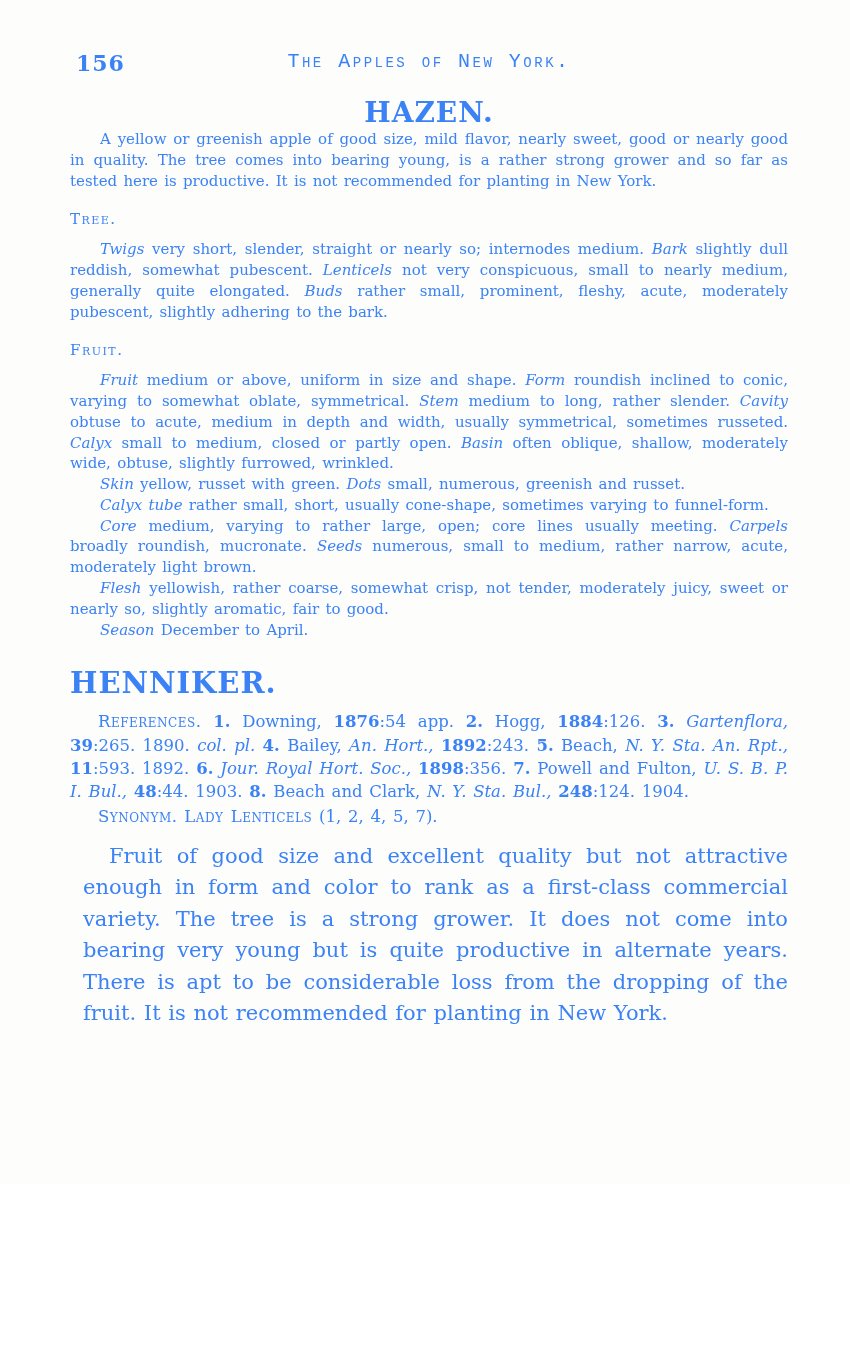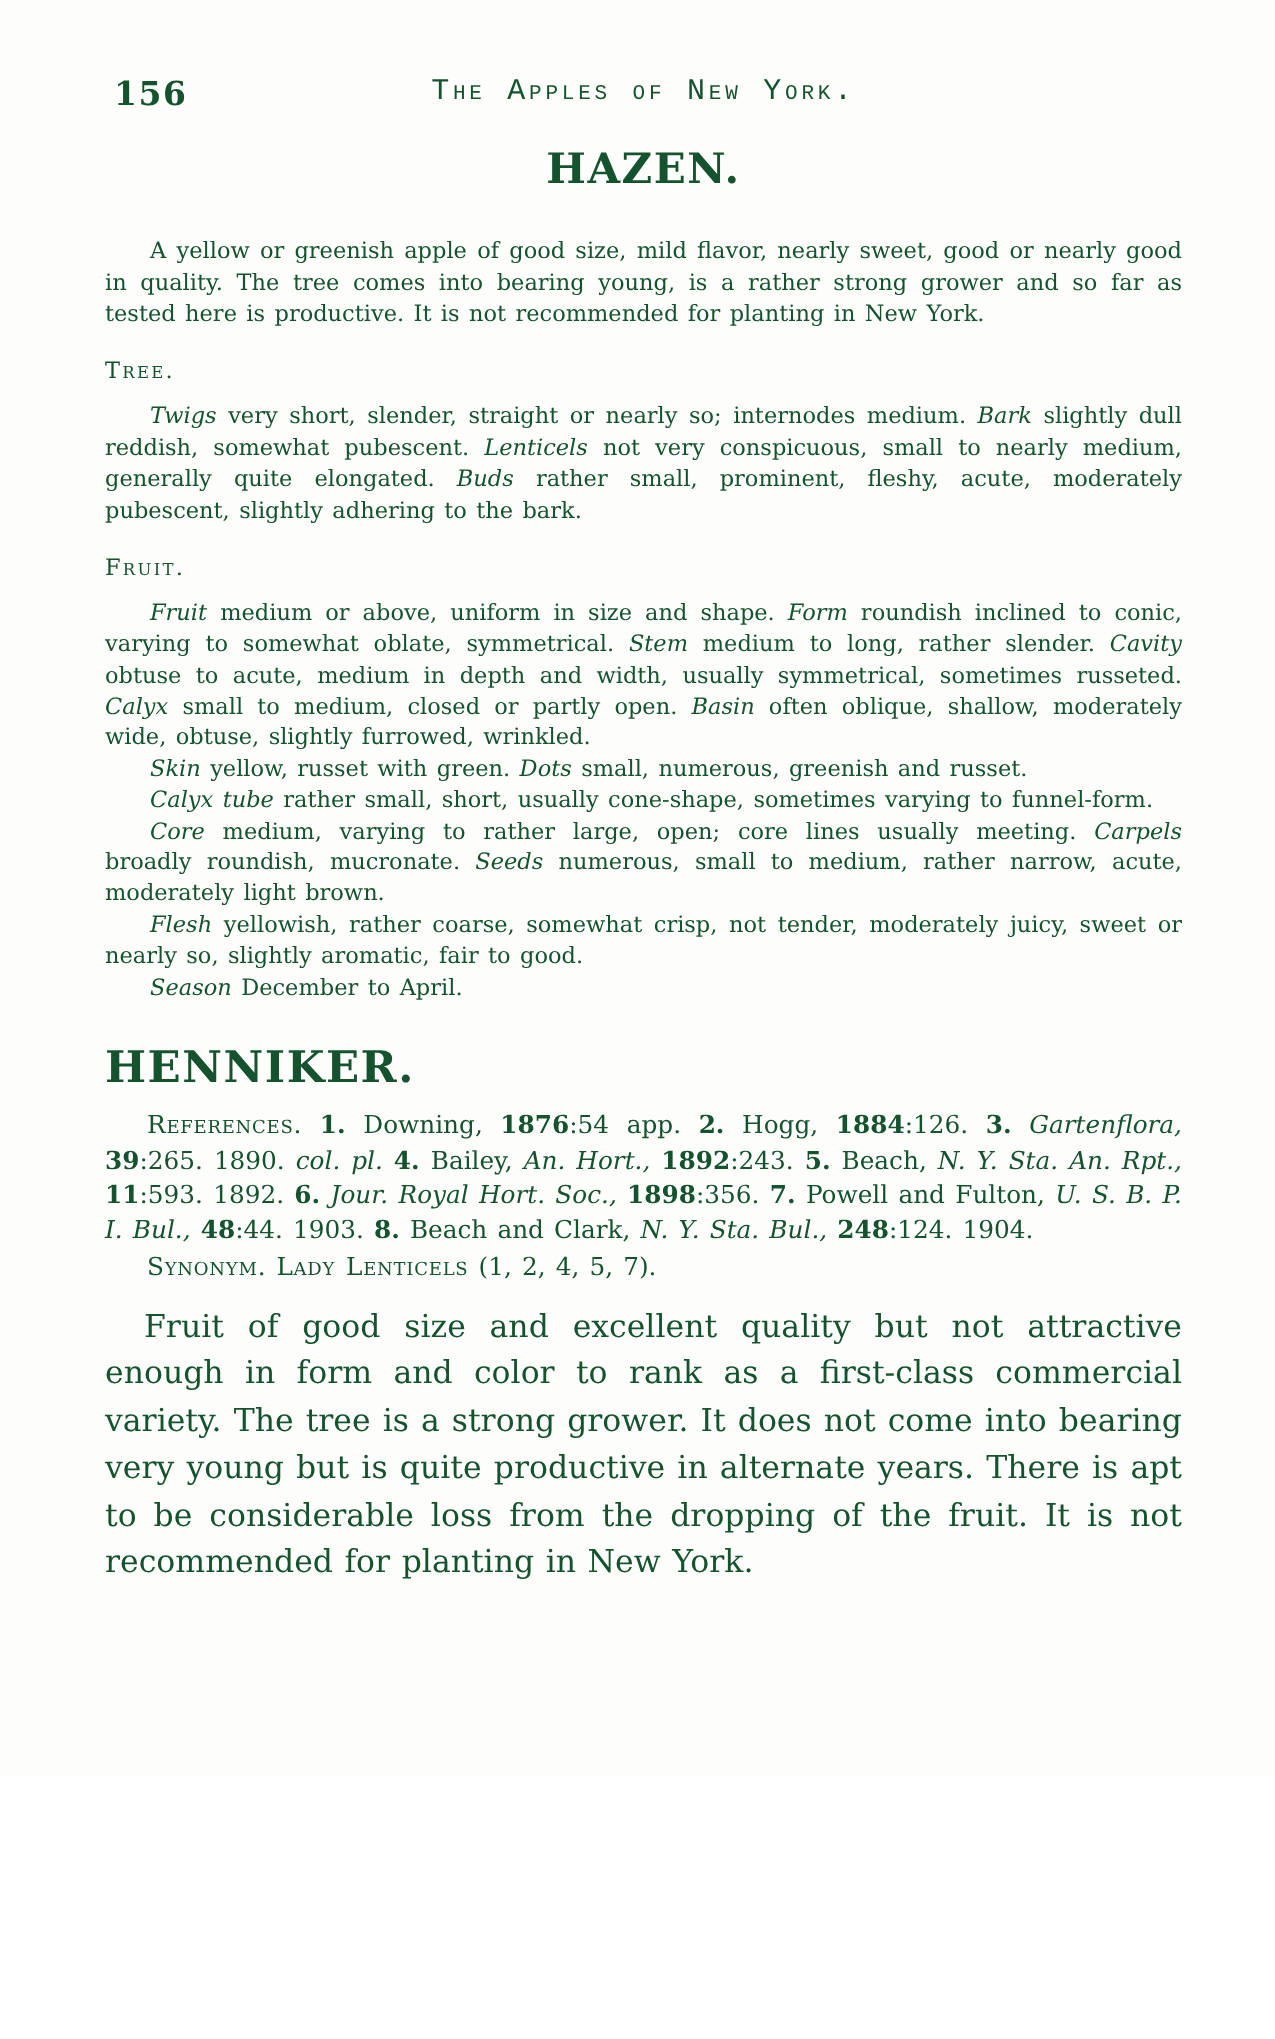--- a/index.html
+++ b/index.html
@@ -6,21 +6,21 @@
     margin: 0;
     padding: 0;
     background: #ffffff;
   }
   .page {
     position: relative;
     width: 850px;
     height: 1184px;
     box-sizing: border-box;
     background: #fdfdfc;
-    color: #14532d;
+    color: #3b82f6;
     font-family: "DejaVu Serif", "Liberation Serif", serif;
     padding: 48px 62px 0 70px;
     overflow: hidden;
   }
   .running-head {
     position: relative;
     height: 32px;
     margin-bottom: 14px;
   }
   .page-num {
@@ -38,21 +38,21 @@
     font-size: 20px;
     letter-spacing: 2.5px;
     padding-top: 2px;
     font-family: Liberation Mono, monospace;
   }
   h1.variety-title {
     text-align: center;
     font-size: 28px;
     font-weight: 700;
     letter-spacing: 1px;
-    margin: 16px 0 28px 0;
+    margin: 16px 0 0 0;
   }
   h1.variety-title-2 {
     text-align: left;
     font-size: 29px;
     font-weight: 700;
     letter-spacing: 1px;
     margin: 26px 0 10px 0;
   }
   p.body {
     font-size: 15px;
@@ -84,21 +84,21 @@
     line-height: 1.41;
     text-indent: 28px;
     margin: 2px 0 0 0;
     word-spacing: 1.5px;
   }
   p.large {
     font-size: 21px;
     line-height: 1.5;
     text-align: justify;
     text-indent: 26px;
-    margin: 12px 0 0 0;
+    margin: 12px 0 0 13px;
     word-spacing: 1px;
   }
   .s-i { font-style: italic; }
   .s-b { font-weight: 700; }
   .s-sc { font-variant: small-caps; letter-spacing: 0.5px; }
 </style>
 </head>
 <body>
 
 <div class="page">

